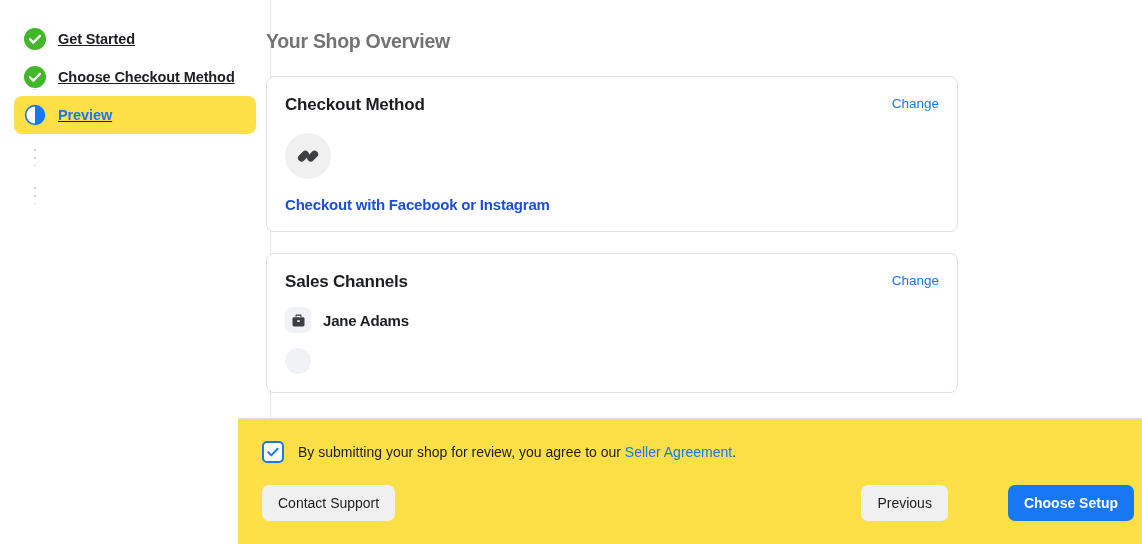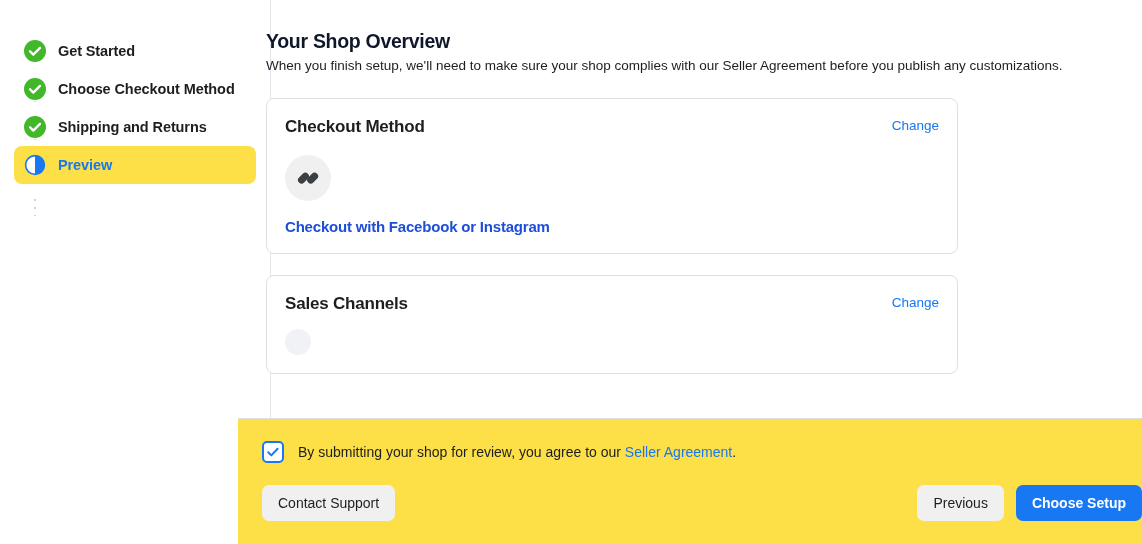--- a/index.html
+++ b/index.html
@@ -29,21 +29,22 @@
   
   .sidebar {
     position: absolute;
     left: 0;
     top: 0;
     width: 271px;
     height: 544px;
     background: #ffffff;
     border-right: 1px solid #e4e6eb;
     box-sizing: border-box;
-    padding-top: 32px;
+    padding-top: 20px;
+    text-decoration: underline;
   }
   .steps {
     position: relative;
     margin: 0;
     padding: 0;
     list-style: none;
   }
   .step {
     position: relative;
     display: flex;
@@ -107,21 +108,21 @@
     height: 419px;
     overflow: hidden;
     box-sizing: border-box;
   }
   .page-title {
     margin: 0;
     padding: 30px 0 0 28px;
     font-size: 19.5px;
     font-weight: bold;
     letter-spacing: -0.3px;
-    color: #0f172a;
+    color: #737373;
   }
   .page-subtitle {
     margin: 0;
     padding: 4px 0 0 28px;
     font-size: 13.5px;
     line-height: 18px;
     color: #1c1e21;
     white-space: nowrap;
   }
 
@@ -251,21 +252,22 @@
   }
   .agree-text {
     margin-left: 14px;
     font-size: 14px;
     color: #1c1e21;
   }
 
   .actions {
     display: flex;
     align-items: flex-end;
-    padding: 22px 0 0 24px;
+    padding: 22px 8px 0 24px;
+    gap: 48px;
   }
   .btn {
     border: none;
     border-radius: 7px;
     font-family: "Liberation Sans", sans-serif;
     font-size: 14px;
     cursor: pointer;
     padding: 0 16px;
     height: 36px;
     line-height: 36px;
@@ -314,47 +316,36 @@
           <span class="icon-check">
             <svg width="22" height="22" viewBox="0 0 22 22">
                 <path d="M6 11.3 L9.3 14.6 L16 7.9" stroke="#ffffff" stroke-width="2.3" fill="none" stroke-linecap="round" stroke-linejoin="round"></path>
               </svg>
           </span>
         </span>
         <span class="step-label">Choose Checkout Method</span>
       </li>
 
 
-      <li class="step">
-        <span class="step-icon">
-          <span class="icon-check">
-            <svg width="22" height="22" viewBox="0 0 22 22">
-                <path d="M6 11.3 L9.3 14.6 L16 7.9" stroke="#ffffff" stroke-width="2.3" fill="none" stroke-linecap="round" stroke-linejoin="round"></path>
-              </svg>
-          </span>
-        </span>
-        <span class="step-label">Shipping and Returns</span>
-      </li>
 
       <li class="step active">
         <span class="step-icon">
           <svg class="icon-half" width="22" height="22" viewBox="0 0 22 22">
             <circle cx="11" cy="11" r="9.4" fill="#ffffff" stroke="#1877f2" stroke-width="1.6"></circle>
             <path d="M11 1.6 A9.4 9.4 0 0 1 11 20.4 Z" fill="#1877f2"></path>
           </svg>
         </span>
         <span class="step-label">Preview</span>
       </li>
 
     </ul>
   </nav>
 
   <main class="main">
     <h1 class="page-title">Your Shop Overview</h1>
-    <p class="page-subtitle">When you finish setup, we'll need to make sure your shop complies with our Seller Agreement before you publish any customizations.</p>
 
     <div class="cards">
 
       <section class="card">
         <div class="card-pad">
           <div class="card-head">
             <h2 class="card-title">Checkout Method</h2>
             <a class="change-link">Change</a>
           </div>
 
@@ -371,20 +362,32 @@
         </div>
       </section>
 
       <section class="card">
         <div class="card-pad">
           <div class="card-head">
             <h2 class="card-title">Sales Channels</h2>
             <a class="change-link">Change</a>
           </div>
 
+          <div class="channel-row">
+            <span class="channel-avatar">
+              <svg width="15" height="15" viewBox="0 0 16 16">
+                <g fill="#3c4043">
+                  <path d="M6 1.6h4a1.3 1.3 0 0 1 1.3 1.3v1.1H9.9V3H6.1v1H4.7V2.9A1.3 1.3 0 0 1 6 1.6z"></path>
+                  <rect x="1.6" y="4.4" width="12.8" height="9.9" rx="1.5"></rect>
+                </g>
+                <rect x="6.6" y="7.6" width="2.8" height="2" rx="0.5" fill="#f0f2f5"></rect>
+              </svg>
+            </span>
+            <span class="channel-name">Jane Adams</span>
+          </div>
 
           <div class="channel-row">
             <span class="channel-avatar round"></span>
           </div>
         </div>
       </section>
 
     </div>
   </main>
 

